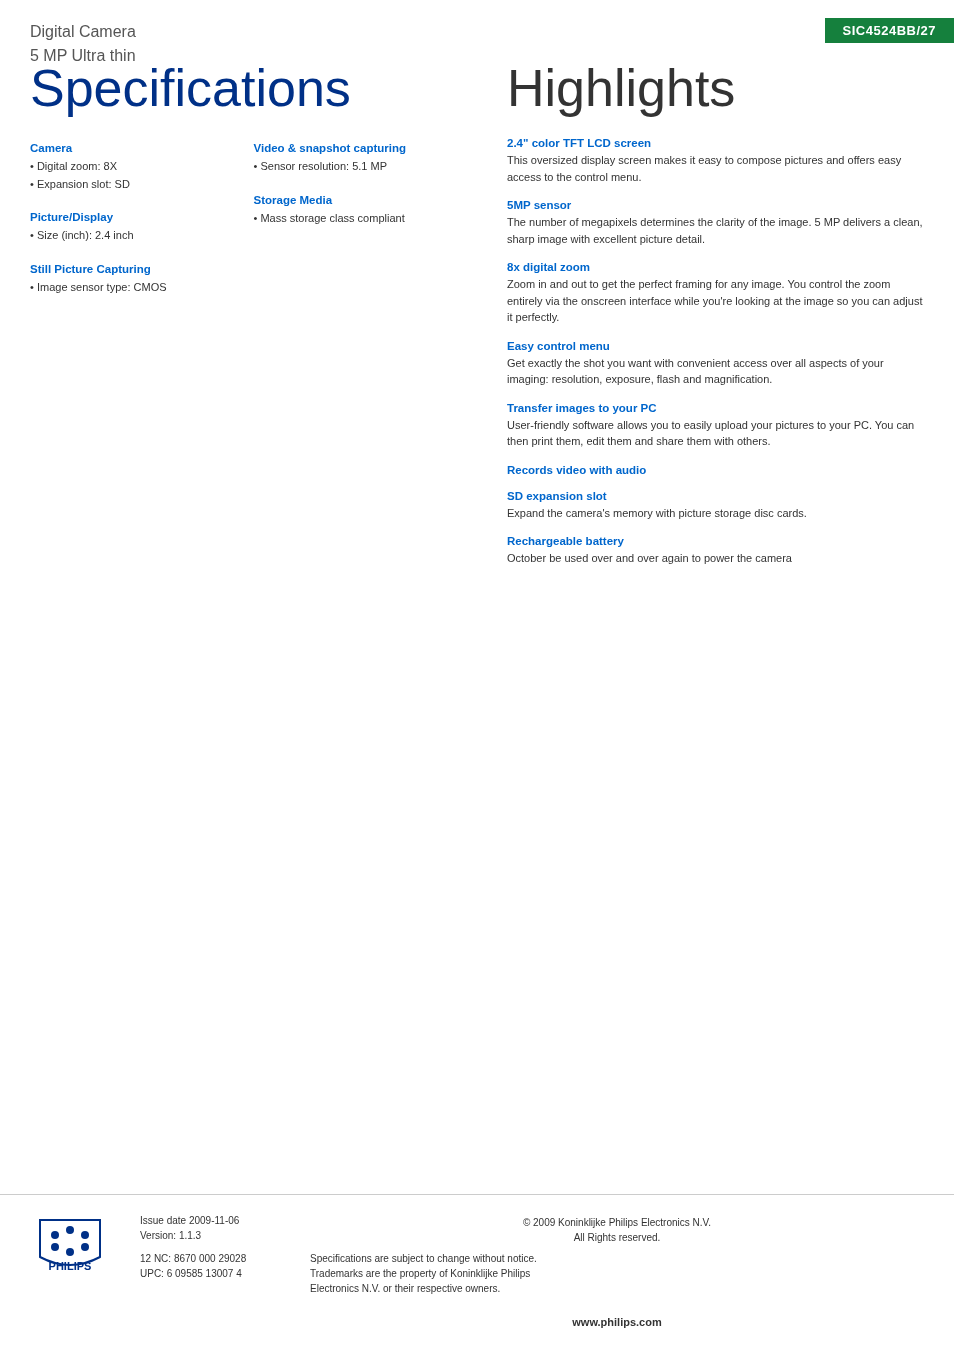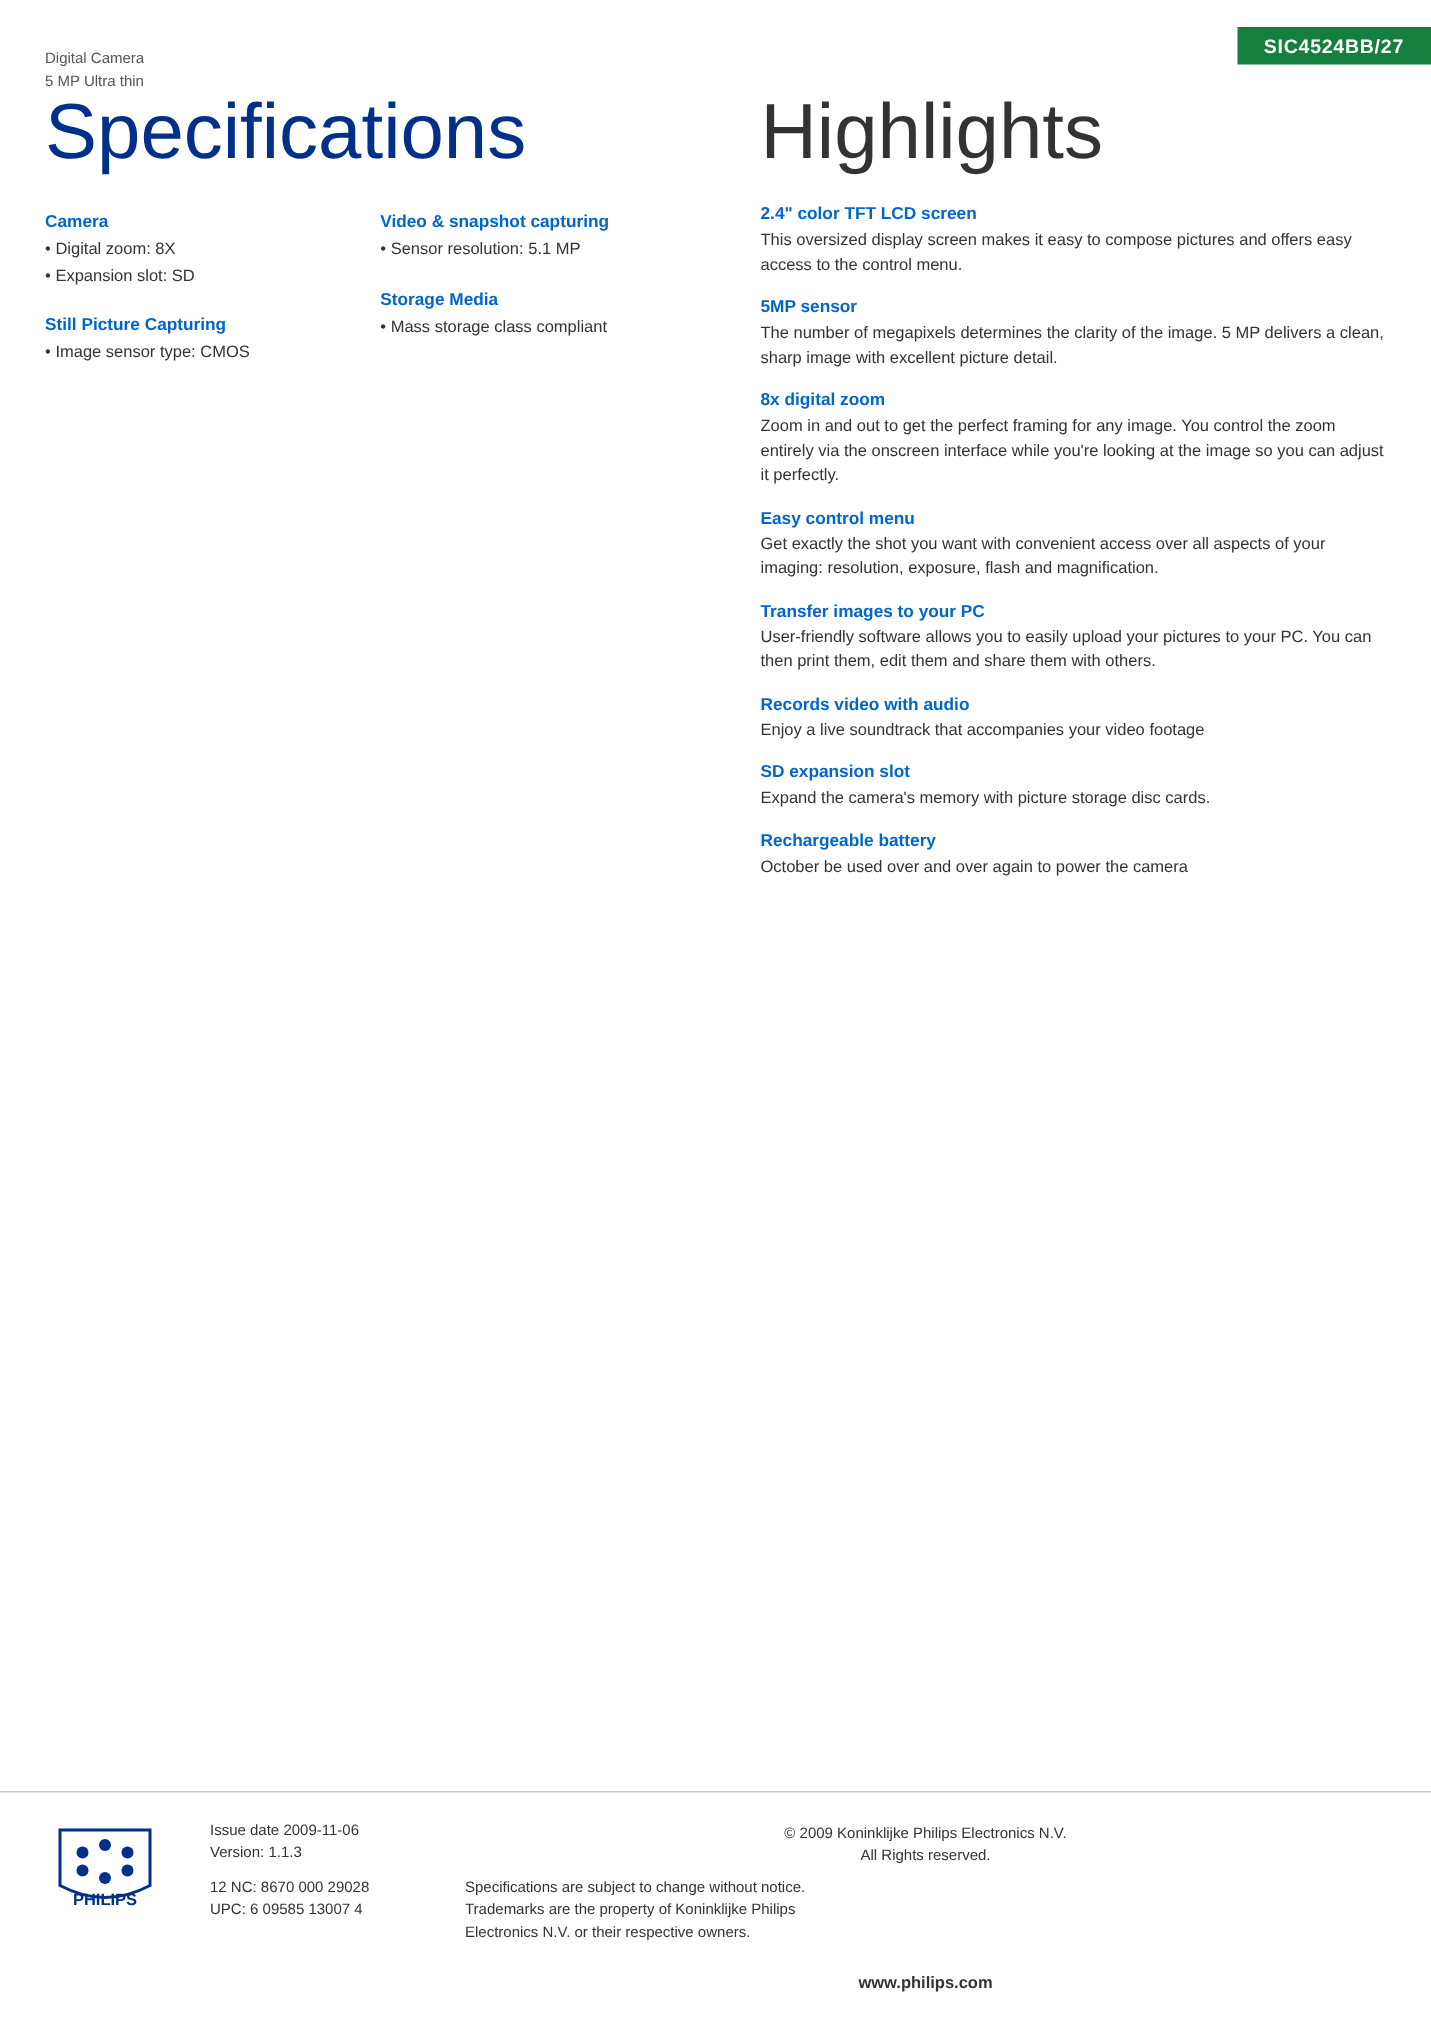--- a/index.html
+++ b/index.html
@@ -20,23 +20,23 @@
       background: #15803d;
       color: #fff;
       padding: 5px 18px;
       font-size: 13px;
       font-weight: bold;
       letter-spacing: 0.5px;
     }
 
     .product-type {
       position: absolute;
-      top: 32px;
+      top: 20px;
       left: 30px;
-      font-size: 10px;
+      font-size: 16px;
       color: #555;
       line-height: 1.5;
     }
 
     
     .main-content {
       display: flex;
       padding-top: 60px;
       padding-left: 30px;
       padding-right: 30px;
@@ -186,20 +186,24 @@
     <h1 class="specs-title">Specifications</h1>
     <div class="specs-columns">
       <div class="specs-col-left">
 
         <div class="spec-section">
           <div class="spec-section-title">Camera</div>
           <div class="spec-item">Digital zoom: 8X</div>
           <div class="spec-item">Expansion slot: SD</div>
         </div>
 
+        <div class="spec-section">
+          <div class="spec-section-title">Picture/Display</div>
+          <div class="spec-item">Size (inch): 2.4 inch</div>
+        </div>
 
         <div class="spec-section">
           <div class="spec-section-title">Still Picture Capturing</div>
           <div class="spec-item">Image sensor type: CMOS</div>
         </div>
       </div>
       <div class="specs-col-right">
 
         <div class="spec-section">
           <div class="spec-section-title">Video &amp; snapshot capturing</div>
@@ -233,21 +237,20 @@
       <div class="highlight-item">
         <div class="highlight-title">Easy control menu</div>
         <div class="highlight-desc">Get exactly the shot you want with convenient access over all aspects of your imaging: resolution, exposure, flash and magnification.</div>
       </div>
       <div class="highlight-item">
         <div class="highlight-title">Transfer images to your PC</div>
         <div class="highlight-desc">User-friendly software allows you to easily upload your pictures to your PC. You can then print them, edit them and share them with others.</div>
       </div>
       <div class="highlight-item">
         <div class="highlight-title">Records video with audio</div>
-        <div class="highlight-desc">Enjoy a live soundtrack that accompanies your video footage</div>
       </div>
       <div class="highlight-item">
         <div class="highlight-title">SD expansion slot</div>
         <div class="highlight-desc">Expand the camera's memory with picture storage disc cards.</div>
       </div>
       <div class="highlight-item">
         <div class="highlight-title">Rechargeable battery</div>
         <div class="highlight-desc">October be used over and over again to power the camera</div>
       </div>
     </div>

